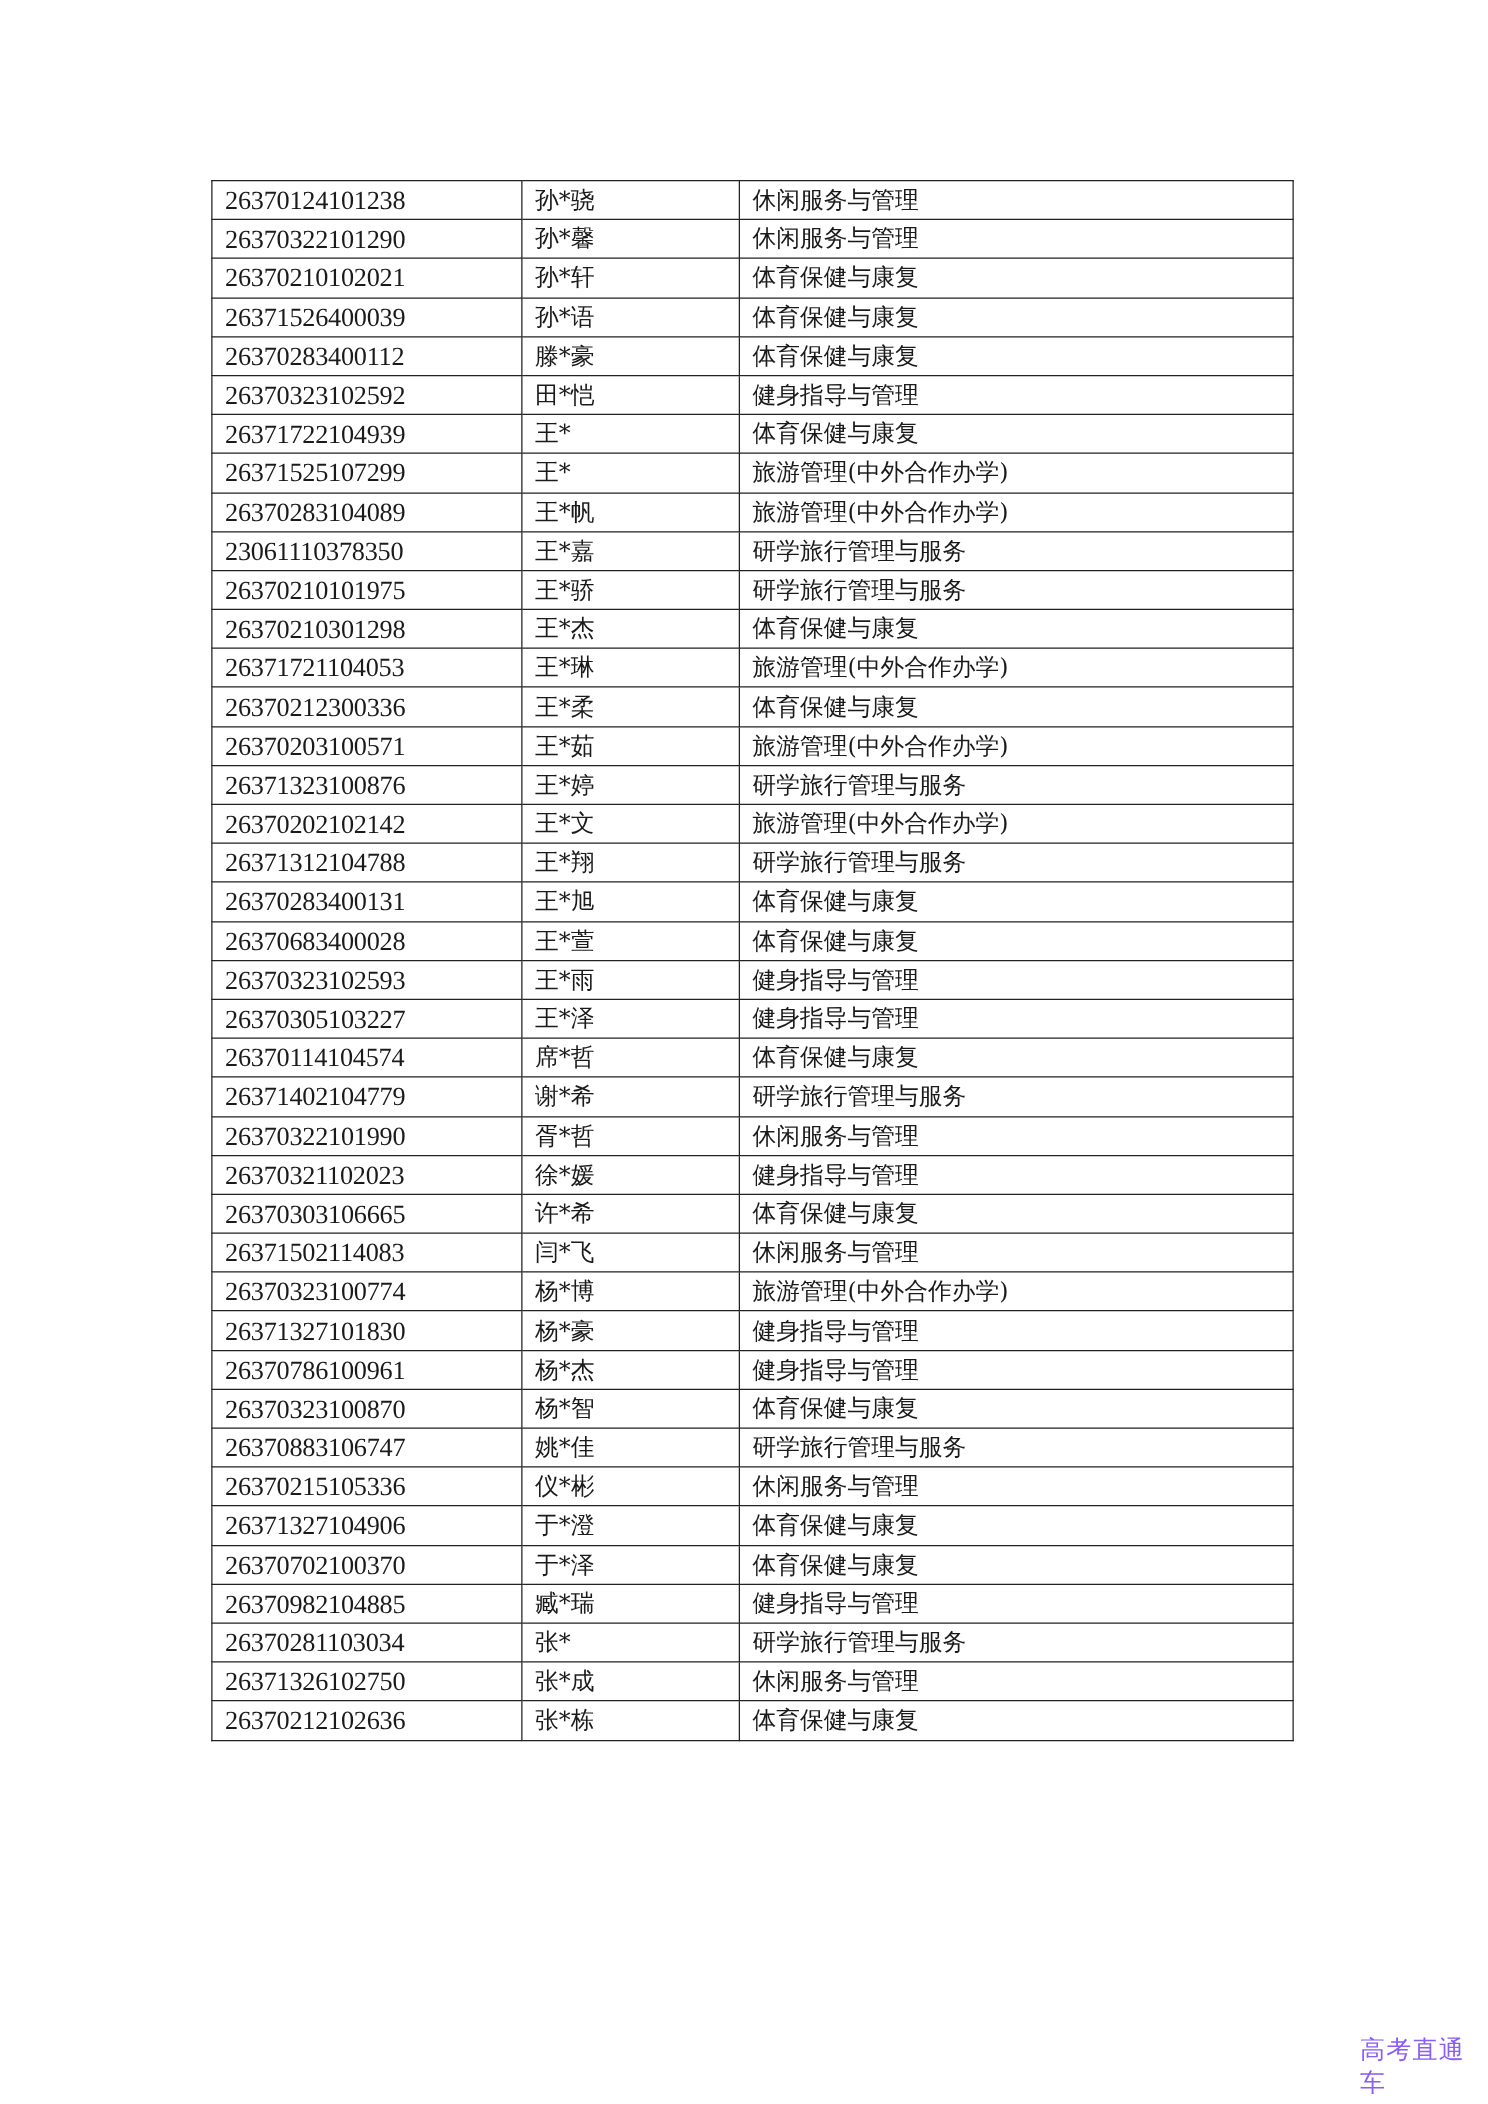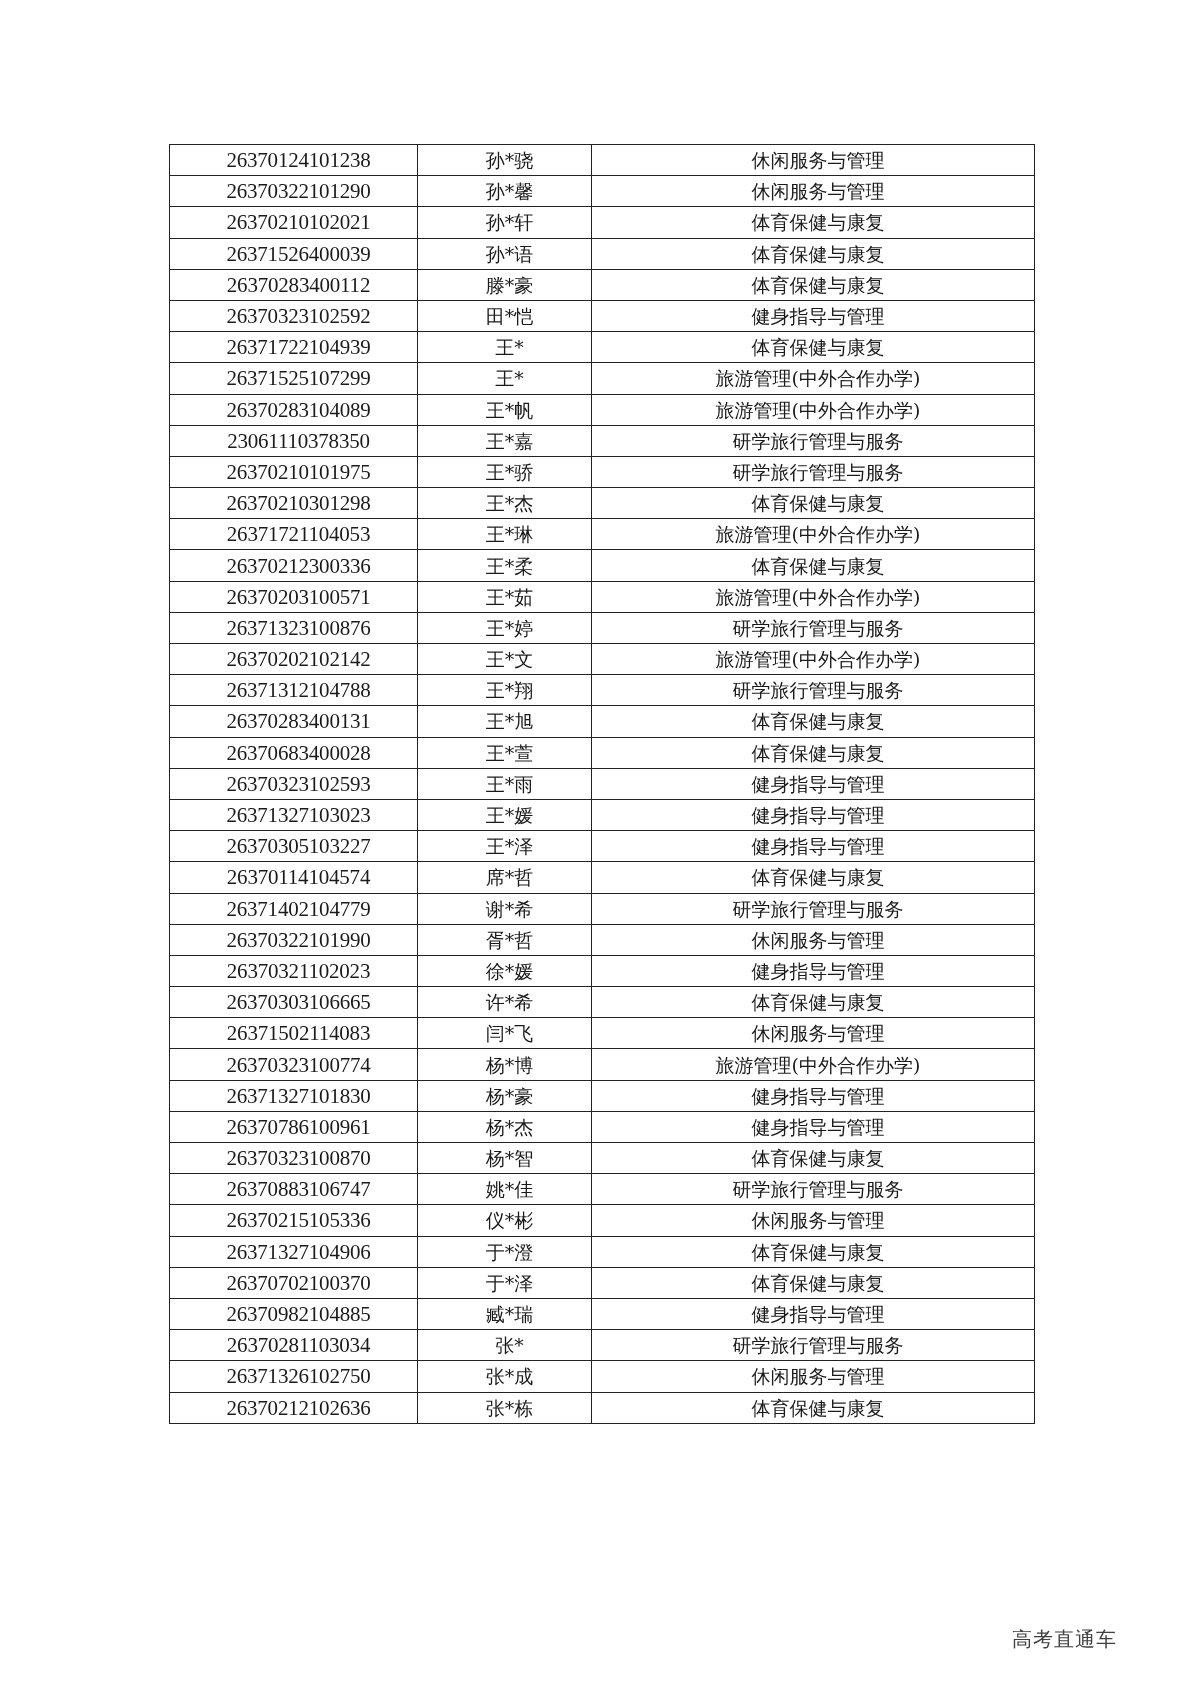--- a/index.html
+++ b/index.html
@@ -1,17 +1,17 @@
 <!DOCTYPE html>
 <html><head>
 <meta charset="utf-8">
 <style>
   html, body { margin: 0; padding: 0; background: #ffffff; }
   body { width: 1190px; height: 1683px; position: relative; overflow: hidden; }
-  .page { position: absolute; left: 0; top: 0; width: 1190px; height: 1683px; background: #fff; text-align: center; }
+  .page { position: absolute; left: 0; top: 0; width: 1190px; height: 1683px; background: #fff; }
   table.roster {
     position: absolute;
     left: 169px;
     top: 144px;
     width: 865px;
     border-collapse: collapse;
     table-layout: fixed;
     font-family: "DejaVu Serif", "Liberation Serif", serif;
     color: #1a1a1a;
   }
@@ -24,25 +24,25 @@
     white-space: nowrap;
     overflow: hidden;
     vertical-align: middle;
   }
   table.roster td.id { font-family: "Liberation Serif", "DejaVu Serif", serif; font-size: 21px; letter-spacing: -0.2px; }
   col.c1 { width: 248px; }
   col.c2 { width: 174px; }
   col.c3 { width: 443px; }
   .watermark {
     position: absolute;
-    left: 1012px;
+    left: 1088px;
     top: 1626px;
     font-family: "DejaVu Sans", "Liberation Sans", sans-serif;
     font-size: 20px;
-    color: #404040;
+    color: #8b5cf6;
     letter-spacing: 1px;
   }
 </style>
 </head>
 <body>
 
 <div class="page">
   <table class="roster">
     <colgroup>
         <col class="c1">
@@ -149,25 +149,20 @@
           <td class="id">26370683400028</td>
           <td class="name">王*萱</td>
           <td class="major">体育保健与康复</td>
         </tr>
         <tr>
           <td class="id">26370323102593</td>
           <td class="name">王*雨</td>
           <td class="major">健身指导与管理</td>
         </tr>
         <tr>
-          <td class="id">26371327103023</td>
-          <td class="name">王*媛</td>
-          <td class="major">健身指导与管理</td>
-        </tr>
-        <tr>
           <td class="id">26370305103227</td>
           <td class="name">王*泽</td>
           <td class="major">健身指导与管理</td>
         </tr>
         <tr>
           <td class="id">26370114104574</td>
           <td class="name">席*哲</td>
           <td class="major">体育保健与康复</td>
         </tr>
         <tr>

